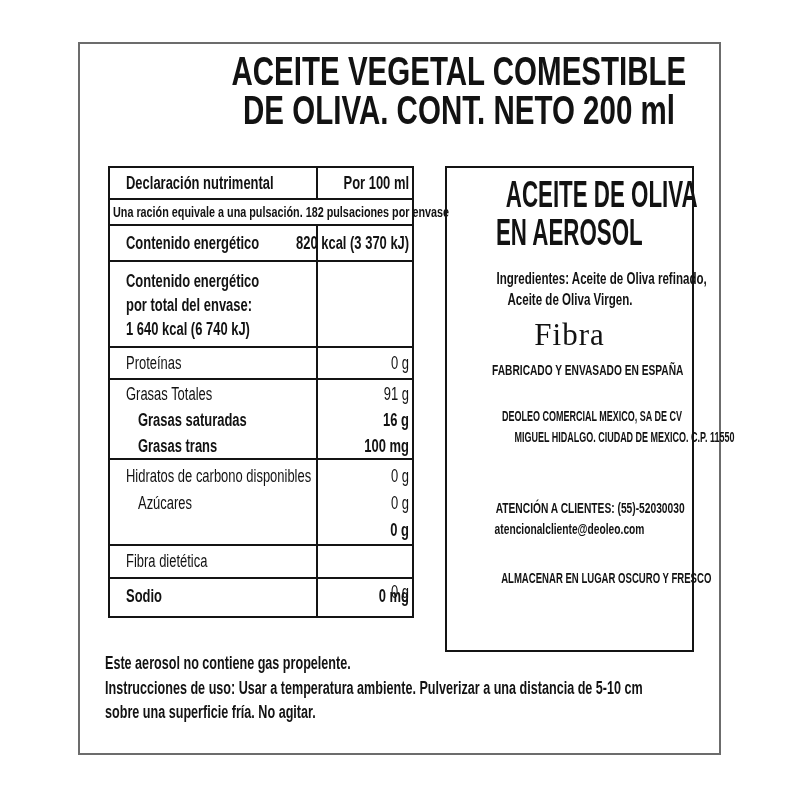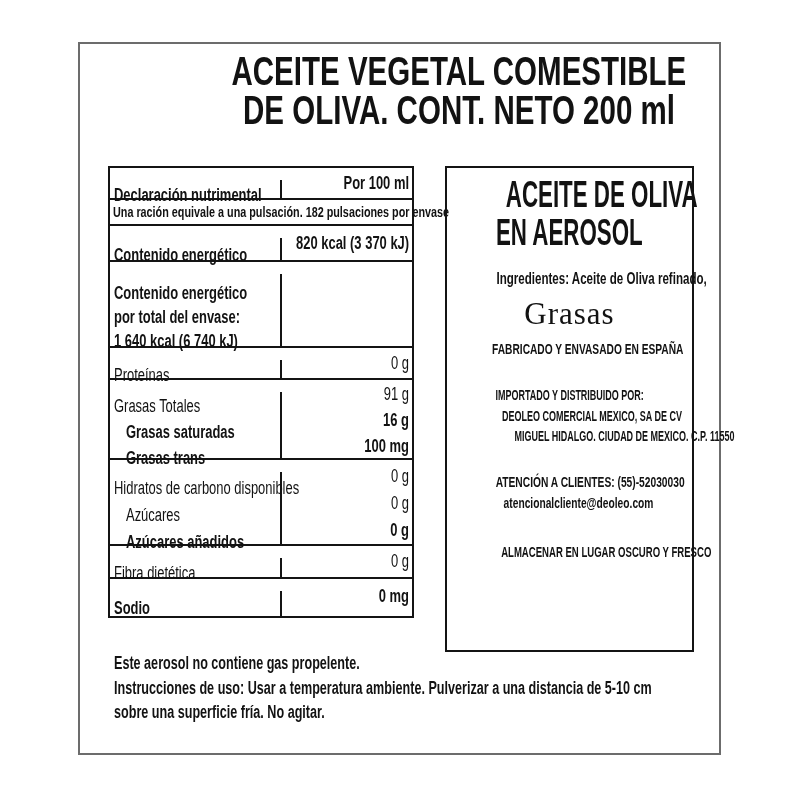--- a/index.html
+++ b/index.html
@@ -26,43 +26,43 @@
   .title{position:absolute;left:78px;top:52px;width:762px;text-align:center;}
   .title .tl{font-size:41px;font-weight:bold;line-height:39px;letter-spacing:0px;}
 
   
   .ntable{
     position:absolute;left:108px;top:166px;width:306px;
     border:2px solid #141414;box-sizing:border-box;background:#fff;
   }
   .trow{display:flex;border-bottom:2px solid #141414;box-sizing:border-box;}
   .trow:last-child{border-bottom:none;}
-  .cl{width:172px;border-right:2px solid #141414;box-sizing:border-box;padding-left:4px;margin-top:12px;}
+  .cl{width:208px;border-right:2px solid #141414;box-sizing:border-box;padding-left:16px;}
   .cr{flex:1;position:relative;box-sizing:border-box;}
   .tline{position:relative;}
   .lab{display:inline-block;white-space:nowrap;transform:scaleX(.72);transform-origin:0 50%;font-size:18px;}
   .val{position:absolute;right:3px;top:0;white-space:nowrap;transform:scaleX(.72);transform-origin:100% 50%;font-size:18px;}
   .ind{padding-left:12px;}
   .note-cell{width:100%;box-sizing:border-box;padding-left:3px;}
 
   
   .panel{
     position:absolute;left:445px;top:166px;width:249px;height:486px;
     border:2px solid #141414;box-sizing:border-box;text-align:center;padding-top:8px;
   }
   .panel .h1{font-size:36px;font-weight:bold;line-height:38px;}
   .panel .ing{margin-top:16px;font-size:17px;font-weight:bold;line-height:21px;}
   .panel .brand{margin-top:8px;font-family:"Liberation Serif","DejaVu Serif",serif;font-size:31px;line-height:34px;letter-spacing:1px;}
   .panel .made{margin-top:10px;font-size:15px;font-weight:bold;line-height:16px;}
   .panel .imp{margin-top:28px;font-size:14.5px;font-weight:bold;line-height:20.5px;}
-  .panel .cs{margin-top:24px;font-size:15.5px;font-weight:bold;line-height:21px;text-align:right;}
+  .panel .cs{margin-top:50px;font-size:15.5px;font-weight:bold;line-height:21px;}
   .panel .sto{margin-top:31px;font-size:14.5px;font-weight:bold;line-height:16px;}
 
   
-  .footer{position:absolute;left:114px;top:651px;width:600px;}
+  .footer{position:absolute;left:105px;top:651px;width:600px;}
   .footer .fl{font-size:17.5px;font-weight:bold;line-height:24.5px;}
 </style>
 </head>
 <body>
 
 <div class="frame"></div>
 
 <div class="title">
   <div class="tl"><span class="cx oc">ACEITE VEGETAL COMESTIBLE</span></div>
   <div class="tl"><span class="cx oc">DE OLIVA. CONT. NETO 200 ml</span></div>
@@ -134,36 +134,35 @@
       <div class="tline" style="height:26px;line-height:26px;padding-left:36px;">
           <span class="val b">100 mg</span>
         </div>
     </div>
   </div>
 
   <div class="trow" style="height:86px;">
     <div class="cl" style="padding-top:3px;">
       <div class="tline" style="height:27px;line-height:27px;"><span class="lab s60">Hidratos de carbono disponibles</span></div>
       <div class="tline ind" style="height:27px;line-height:27px;"><span class="lab">Azúcares</span></div>
-      <div class="tline ind" style="height:27px;line-height:27px;"><span class="lab b">Azúcares añadidos</span></div>
     </div>
     <div class="cr" style="padding-top:3px;">
       <div class="tline" style="height:27px;line-height:27px;">
           <span class="val">0 g</span>
         </div>
       <div class="tline" style="height:27px;line-height:27px;">
           <span class="val">0 g</span>
         </div>
       <div class="tline" style="height:27px;line-height:27px;">
           <span class="val b">0 g</span>
         </div>
     </div>
   </div>
 
-  <div class="trow" style="height:33px;">
+  <div class="trow" style="height:33px;flex-direction:column;">
     <div class="cl" style="line-height:31px;">
       <span class="lab">Fibra dietética</span>
     </div>
     <div class="cr">
       <div class="tline" style="height:31px;line-height:31px;">
         <span class="val">0 g</span>
       </div>
     </div>
   </div>
 
@@ -179,28 +178,28 @@
   </div>
 
 </div>
 
 <div class="panel">
   <div class="h1"><span class="cx oc s62">ACEITE DE OLIVA</span></div>
   <div class="h1"><span class="cx oc s62">EN AEROSOL</span></div>
 
   <div class="ing">
     <div><span class="cx oc s68">Ingredientes: Aceite de Oliva refinado,</span></div>
-  </div>
-
-  <div class="brand">Grasas</div>
+    <div><span class="cx oc s68">Aceite de Oliva Virgen.</span></div>
+  </div>
+
+  <div class="brand">Fibra</div>
 
   <div class="made"><span class="cx oc s68">FABRICADO Y ENVASADO EN ESPAÑA</span></div>
 
   <div class="imp">
-    <div><span class="cx oc s62">IMPORTADO Y DISTRIBUIDO POR:</span></div>
     <div><span class="cx oc s62">DEOLEO COMERCIAL MEXICO, SA DE CV</span></div>
     <div><span class="cx oc s62">MIGUEL HIDALGO. CIUDAD DE MEXICO. C.P. 11550</span></div>
   </div>
 
   <div class="cs">
     <div><span class="cx oc s66">ATENCIÓN A CLIENTES: (55)-52030030</span></div>
     <div><span class="cx oc s66">atencionalcliente@deoleo.com</span></div>
   </div>
 
   <div class="sto"><span class="cx oc s66">ALMACENAR EN LUGAR OSCURO Y FRESCO</span></div>

